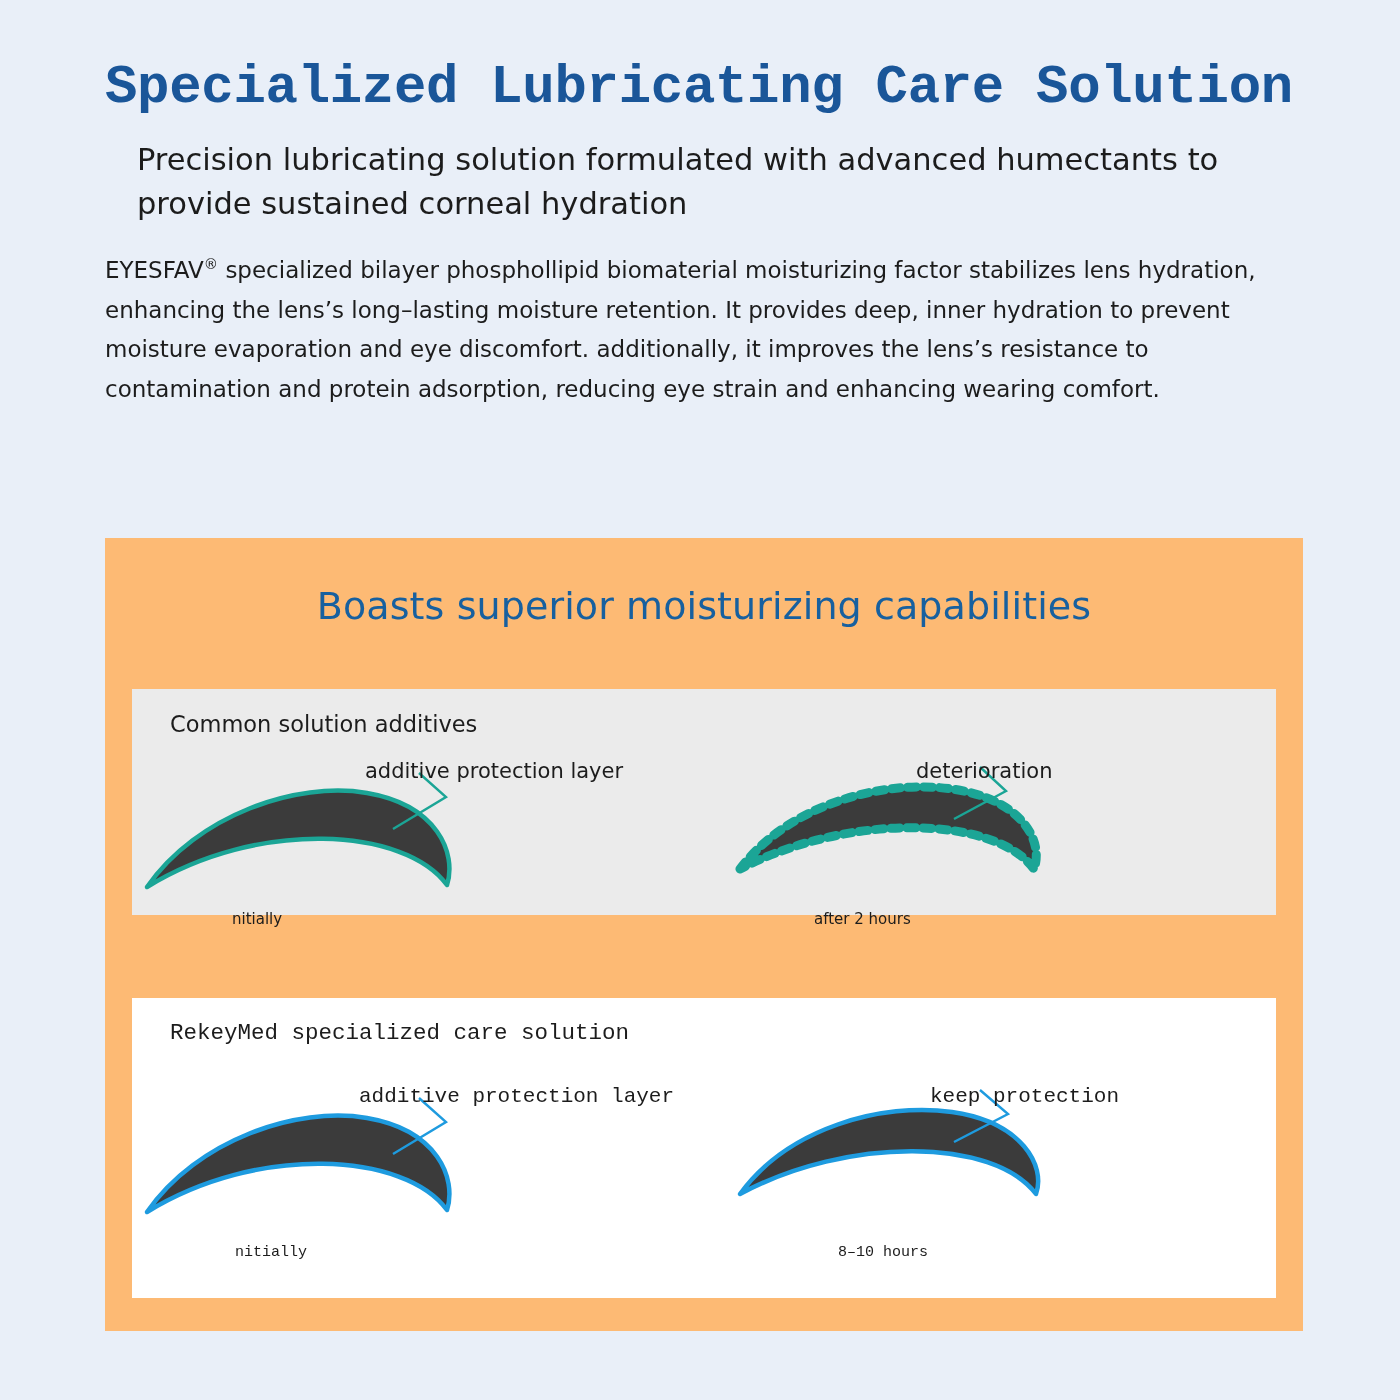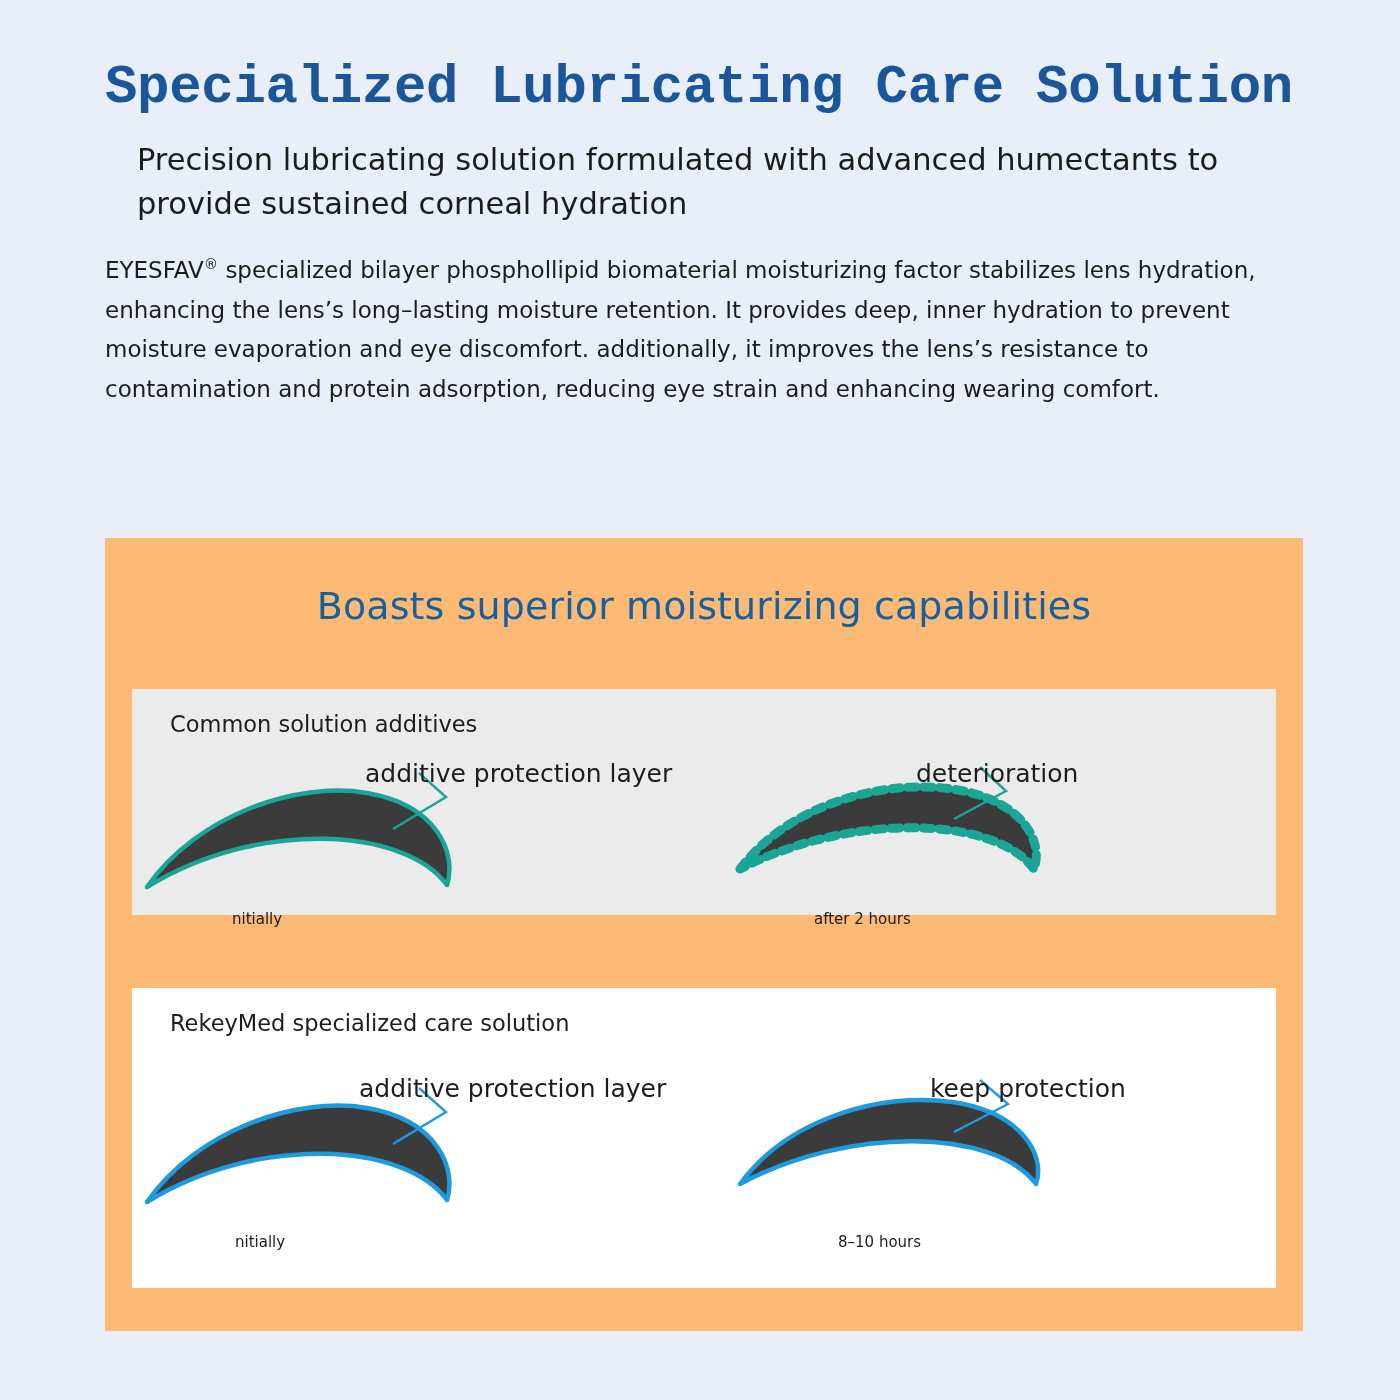--- a/index.html
+++ b/index.html
@@ -84,23 +84,24 @@
     position: absolute;
     left: 27px;
     width: 1144px;
   }
   .section--common {
     top: 151px;
     height: 226px;
     background: #ebebeb;
   }
   .section--rekeymed {
-    top: 450px;
+    top: 460px;
     height: 300px;
     background: #ffffff;
+    font-family: Liberation Mono, monospace;
   }
 
   .section-label {
     position: absolute;
     left: 38px;
     top: 22px;
     font-size: 22.5px;
     color: #1c1c1c;
     font-weight: 400;
     white-space: nowrap;
@@ -121,21 +122,21 @@
     position: absolute;
     left: 0;
     top: 0;
     width: 560px;
     height: 160px;
     overflow: visible;
   }
 
   .callout {
     position: absolute;
-    font-size: 25px;
+    font-size: 21px;
     color: #1c1c1c;
     white-space: nowrap;
     line-height: 1;
   }
   .callout--l1 { left: 228px; top: 4px; }
   .callout--r1 { left: 184px; top: 4px; }
   .callout--l2 { left: 222px; top: 4px; }
   .callout--r2 { left: 198px; top: 4px; }
 
   .caption {

